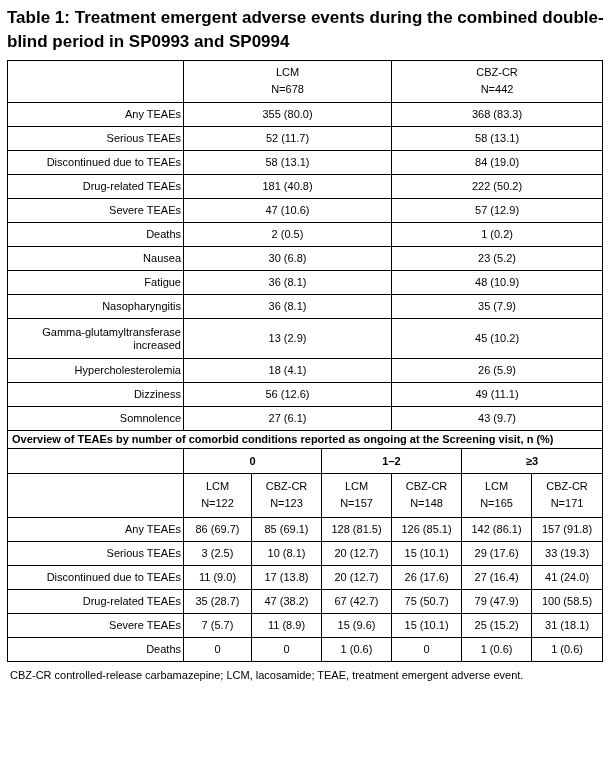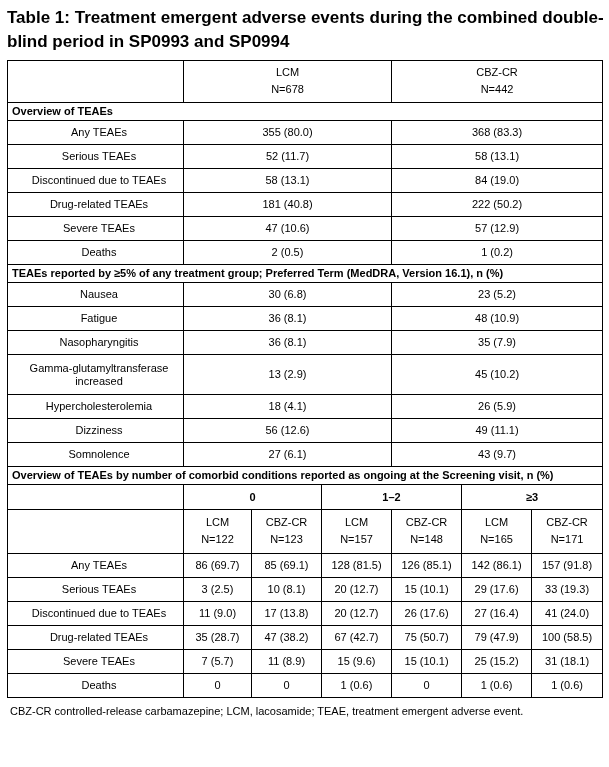--- a/index.html
+++ b/index.html
@@ -16,21 +16,21 @@
   }
   table.aetable {
     border-collapse:collapse; table-layout:fixed; width:595px;
   }
   table.aetable td {
     border:1px solid #000000;
     font-size:11px; line-height:13px;
     vertical-align:middle;
     overflow:hidden;
   }
-  td.label-cell { text-align:center; padding:4px 2px 4px 9px; height:24px; }
+  td.label-cell { text-align:right; padding:4px 2px 4px 9px; height:24px; }
   td.value-cell { text-align:center; padding:2px 1px; height:24px; }
   tr.section-row td {
     font-weight:bold; text-align:left;
     padding:2px 2px 2px 4px; height:17px;
   }
   tr.main-header-row td, tr.sub-header-row td { text-align:center; }
   .hdr-stack { display:flex; flex-direction:column; justify-content:space-between; padding:3px 0 4px 0; }
   .hdr-stack .ln { line-height:17px;text-align:center; }
   tr.main-header-row td { height:38px; }
   tr.sub-header-row td { height:44px; }
@@ -65,23 +65,20 @@
         </div>
       </td>
       <td colspan="3">
         <div class="hdr-stack">
           <div class="ln">CBZ-CR</div>
           <div class="ln">N=442</div>
         </div>
       </td>
     </tr>
 
-    <tr class="section-row">
-      <td colspan="7">Overview of TEAEs</td>
-    </tr>
     <tr>
       <td class="label-cell">Any TEAEs</td>
       <td class="value-cell" colspan="3">355 (80.0)</td>
       <td class="value-cell" colspan="3">368 (83.3)</td>
     </tr>
     <tr>
       <td class="label-cell">Serious TEAEs</td>
       <td class="value-cell" colspan="3">52 (11.7)</td>
       <td class="value-cell" colspan="3">58 (13.1)</td>
     </tr>
@@ -99,23 +96,20 @@
       <td class="label-cell">Severe TEAEs</td>
       <td class="value-cell" colspan="3">47 (10.6)</td>
       <td class="value-cell" colspan="3">57 (12.9)</td>
     </tr>
     <tr>
       <td class="label-cell">Deaths</td>
       <td class="value-cell" colspan="3">2 (0.5)</td>
       <td class="value-cell" colspan="3">1 (0.2)</td>
     </tr>
 
-    <tr class="section-row">
-      <td colspan="7">TEAEs reported by ≥5% of any treatment group; Preferred Term (MedDRA, Version 16.1), n (%)</td>
-    </tr>
     <tr>
       <td class="label-cell">Nausea</td>
       <td class="value-cell" colspan="3">30 (6.8)</td>
       <td class="value-cell" colspan="3">23 (5.2)</td>
     </tr>
     <tr>
       <td class="label-cell">Fatigue</td>
       <td class="value-cell" colspan="3">36 (8.1)</td>
       <td class="value-cell" colspan="3">48 (10.9)</td>
     </tr>

